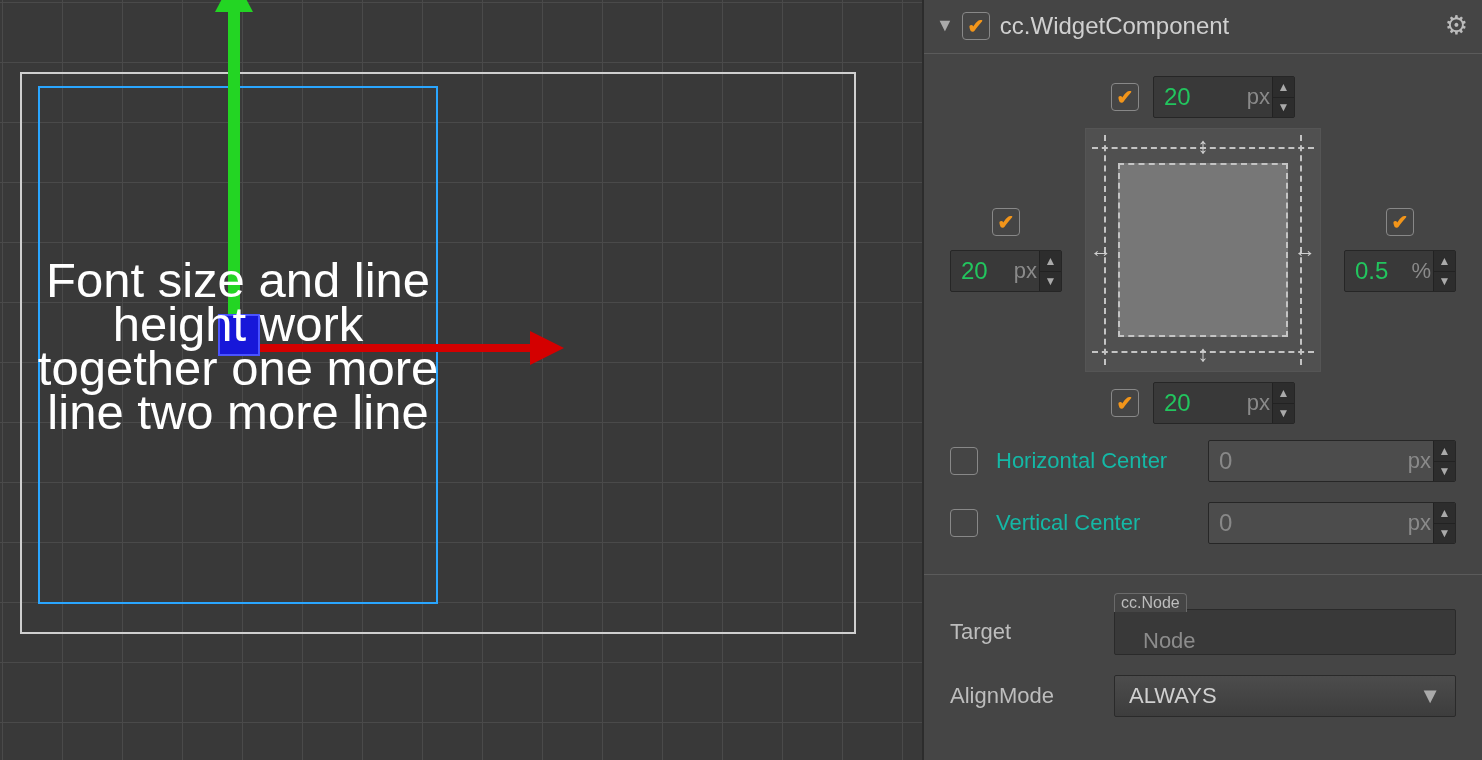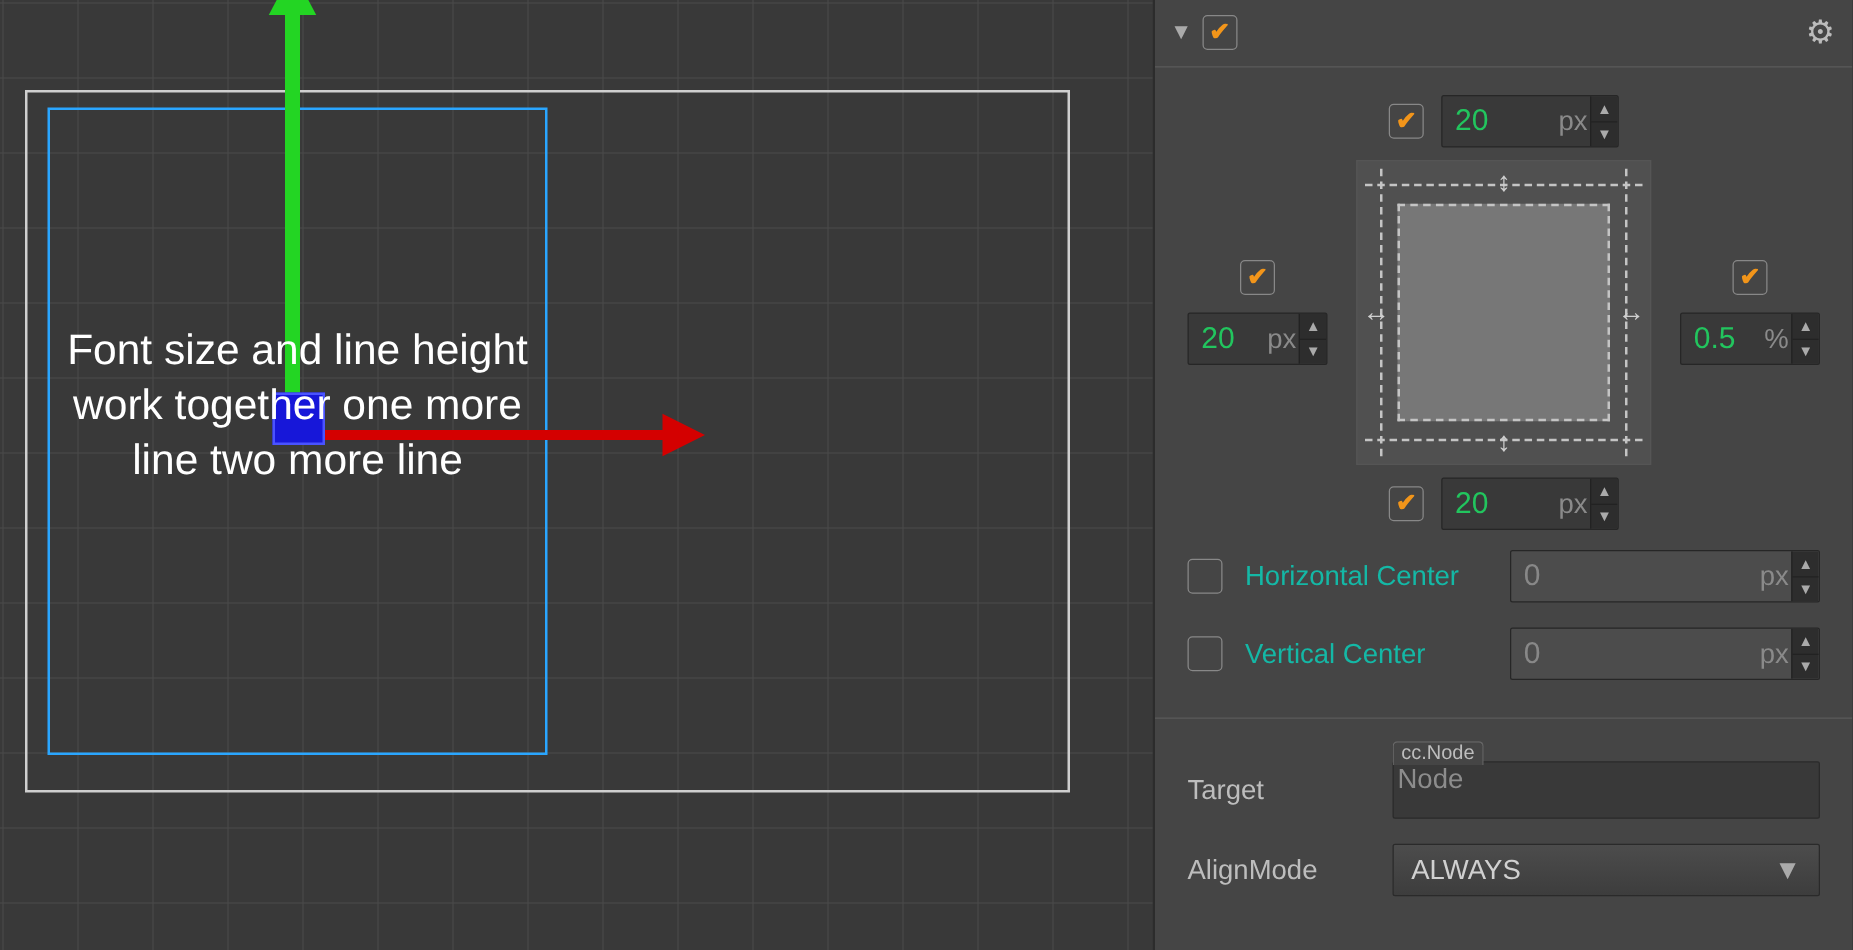--- a/index.html
+++ b/index.html
@@ -42,21 +42,21 @@
   .axis-x::after {
     content:""; position:absolute; right:-30px; top:-13px; width:0; height:0;
     border-top:17px solid transparent; border-bottom:17px solid transparent;
     border-left:34px solid #d40000;
   }
   .pivot {
     position:absolute; left:218px; top:314px; width:42px; height:42px;
     background:#1717d9; border:2px solid #4a53ff;
   }
   .canvas-text {
-    position:absolute; color:#fff; font-size:34px; line-height:44px; text-align:center;
+    position:absolute; color:#fff; font-size:49px; line-height:44px; text-align:center;
     white-space:pre-line;
   }
   .canvas-text.a { left:34px; top:258px; width:408px; }
   .canvas-text.b { left:490px; top:238px; width:380px; }
 
   
   .inspector {
     flex:1; height:760px;
     background:#454545; color:#bdbdbd; font-size:22px;
     overflow:hidden;
@@ -127,21 +127,21 @@
   .center-row .label { flex:0 0 auto; margin-left:4px; color:#14b8a6; }
   .center-row .numbox { flex:0 0 248px; margin-left:auto; }
 
   hr.div { border:none; border-top:1px solid #5b5b5b; margin:20px 0 24px 0; }
 
   
   .prop-row { display:flex; align-items:center; padding:10px 26px; gap:16px; }
   .prop-row .plabel { flex:0 0 148px; color:#bdbdbd; }
   .node-slot {
     flex:1; position:relative; height:46px; border:1px solid #2a2a2a; border-radius:2px;
-    background:#393939; color:#8c8c8c; display:flex; align-items:flex-start; padding:0 3px;
+    background:#393939; color:#8c8c8c; display:flex; align-items:flex-end; padding:0 28px;
   }
   .node-slot .tag {
     position:absolute; top:-17px; left:-1px; font-size:16px; color:#bdbdbd;
     background:#454545; padding:0 6px; border:1px solid #6a6a6a; border-bottom:none;
     border-radius:4px 4px 0 0;
   }
   .dropdown {
     flex:1; height:42px; border:1px solid #2a2a2a; border-radius:2px;
     background:linear-gradient(#4c4c4c,#3d3d3d); color:#d0d0d0;
     display:flex; align-items:center; padding:0 14px; justify-content:space-between;
@@ -158,20 +158,21 @@
   <div class="axis-x"></div>
   <div class="pivot"></div>
   <div class="canvas-text a">Font size and line height work together one more line two more line</div>
 </div>
 
 <div class="inspector">
 
   <div class="comp-header">
     <span class="tri">▼</span>
     <span class="chk on"></span>
+    <span class="comp-title">cc.WidgetComponent</span>
     <span class="gear">⚙</span>
   </div>
 
   <div class="align-block">
 
     <div class="top-row">
       <span class="chk on"></span>
       <div class="numbox small">
         <input value="20" style="">
         <span class="unit">px</span>

